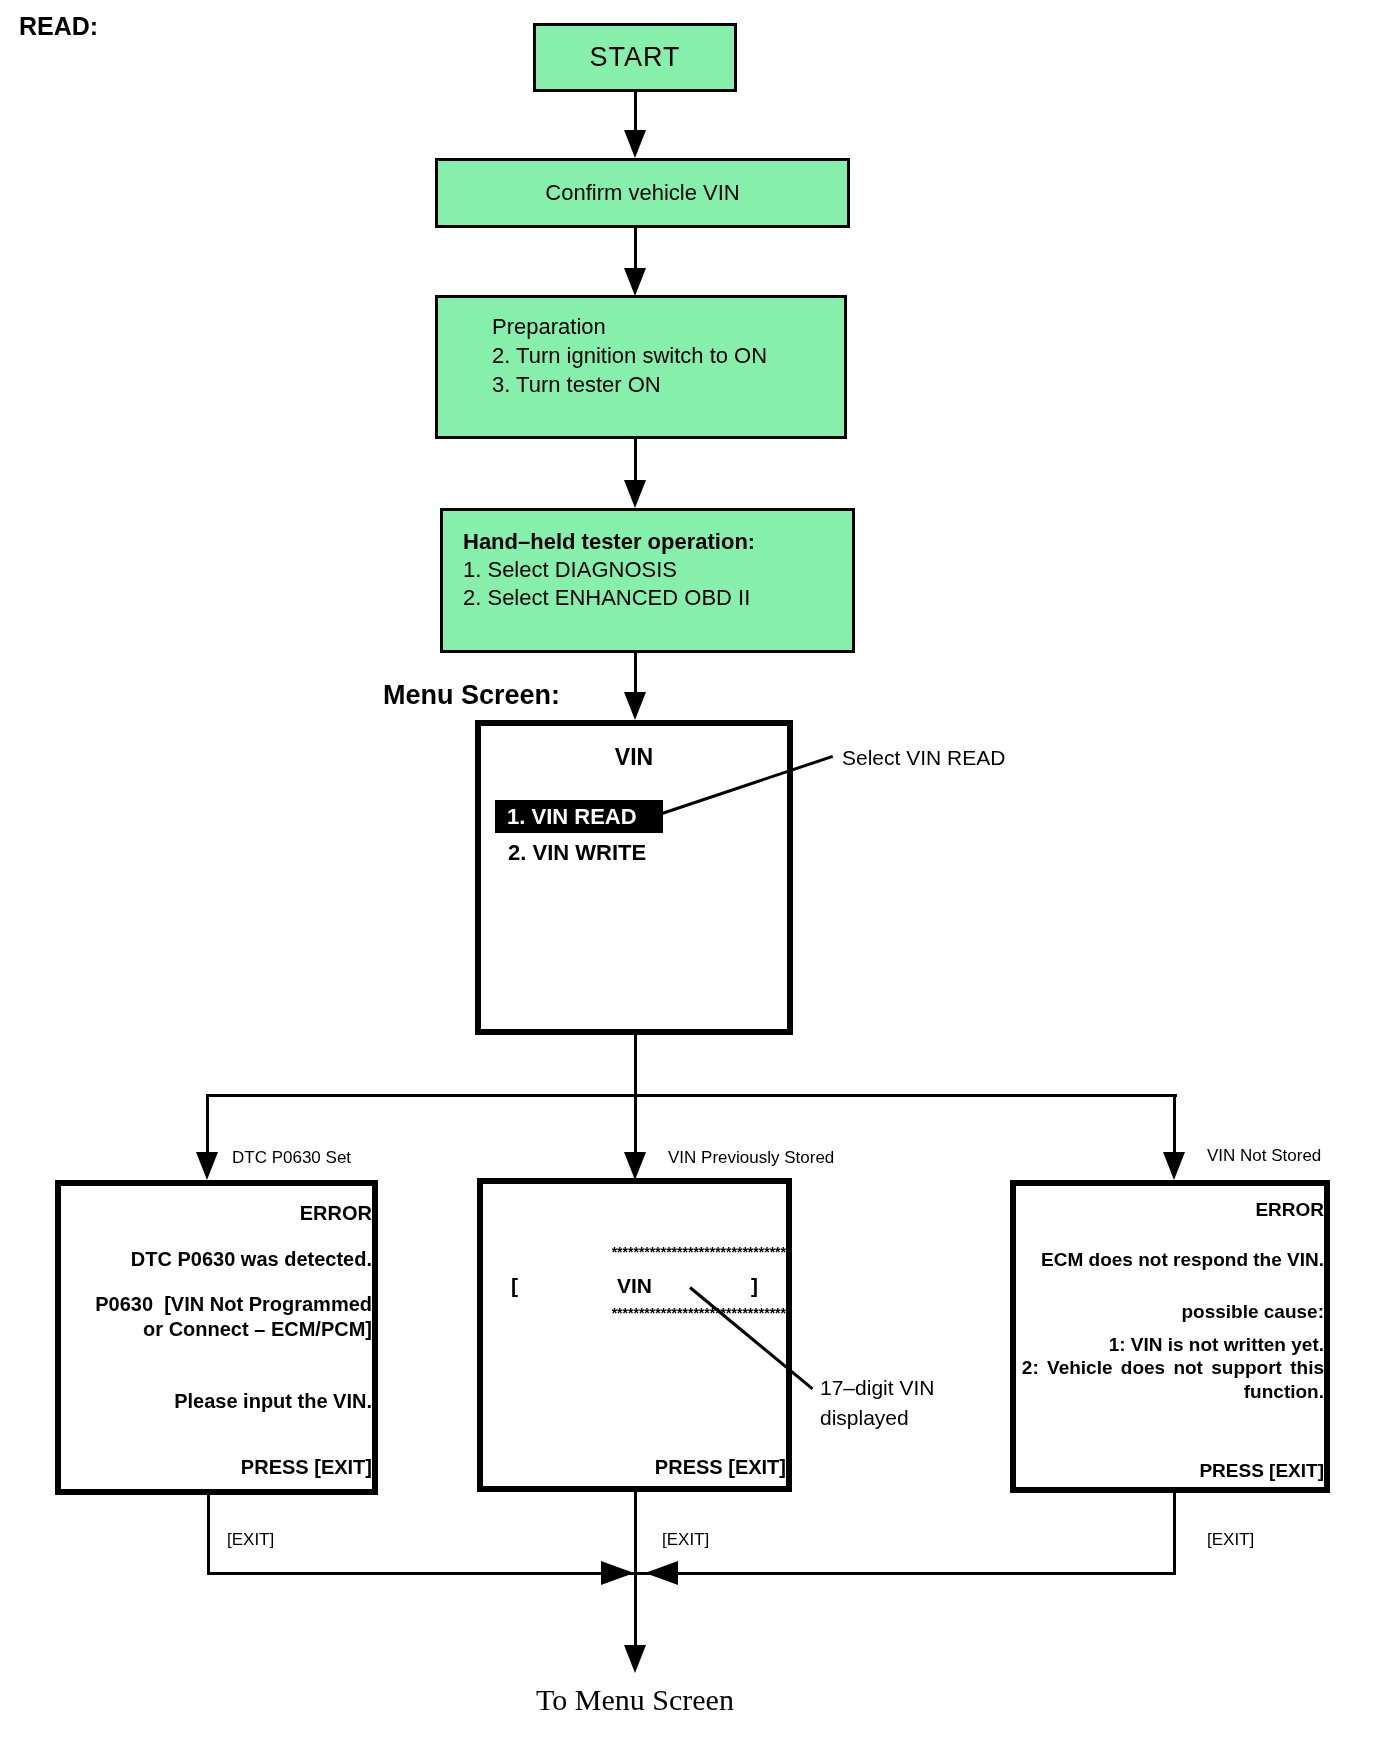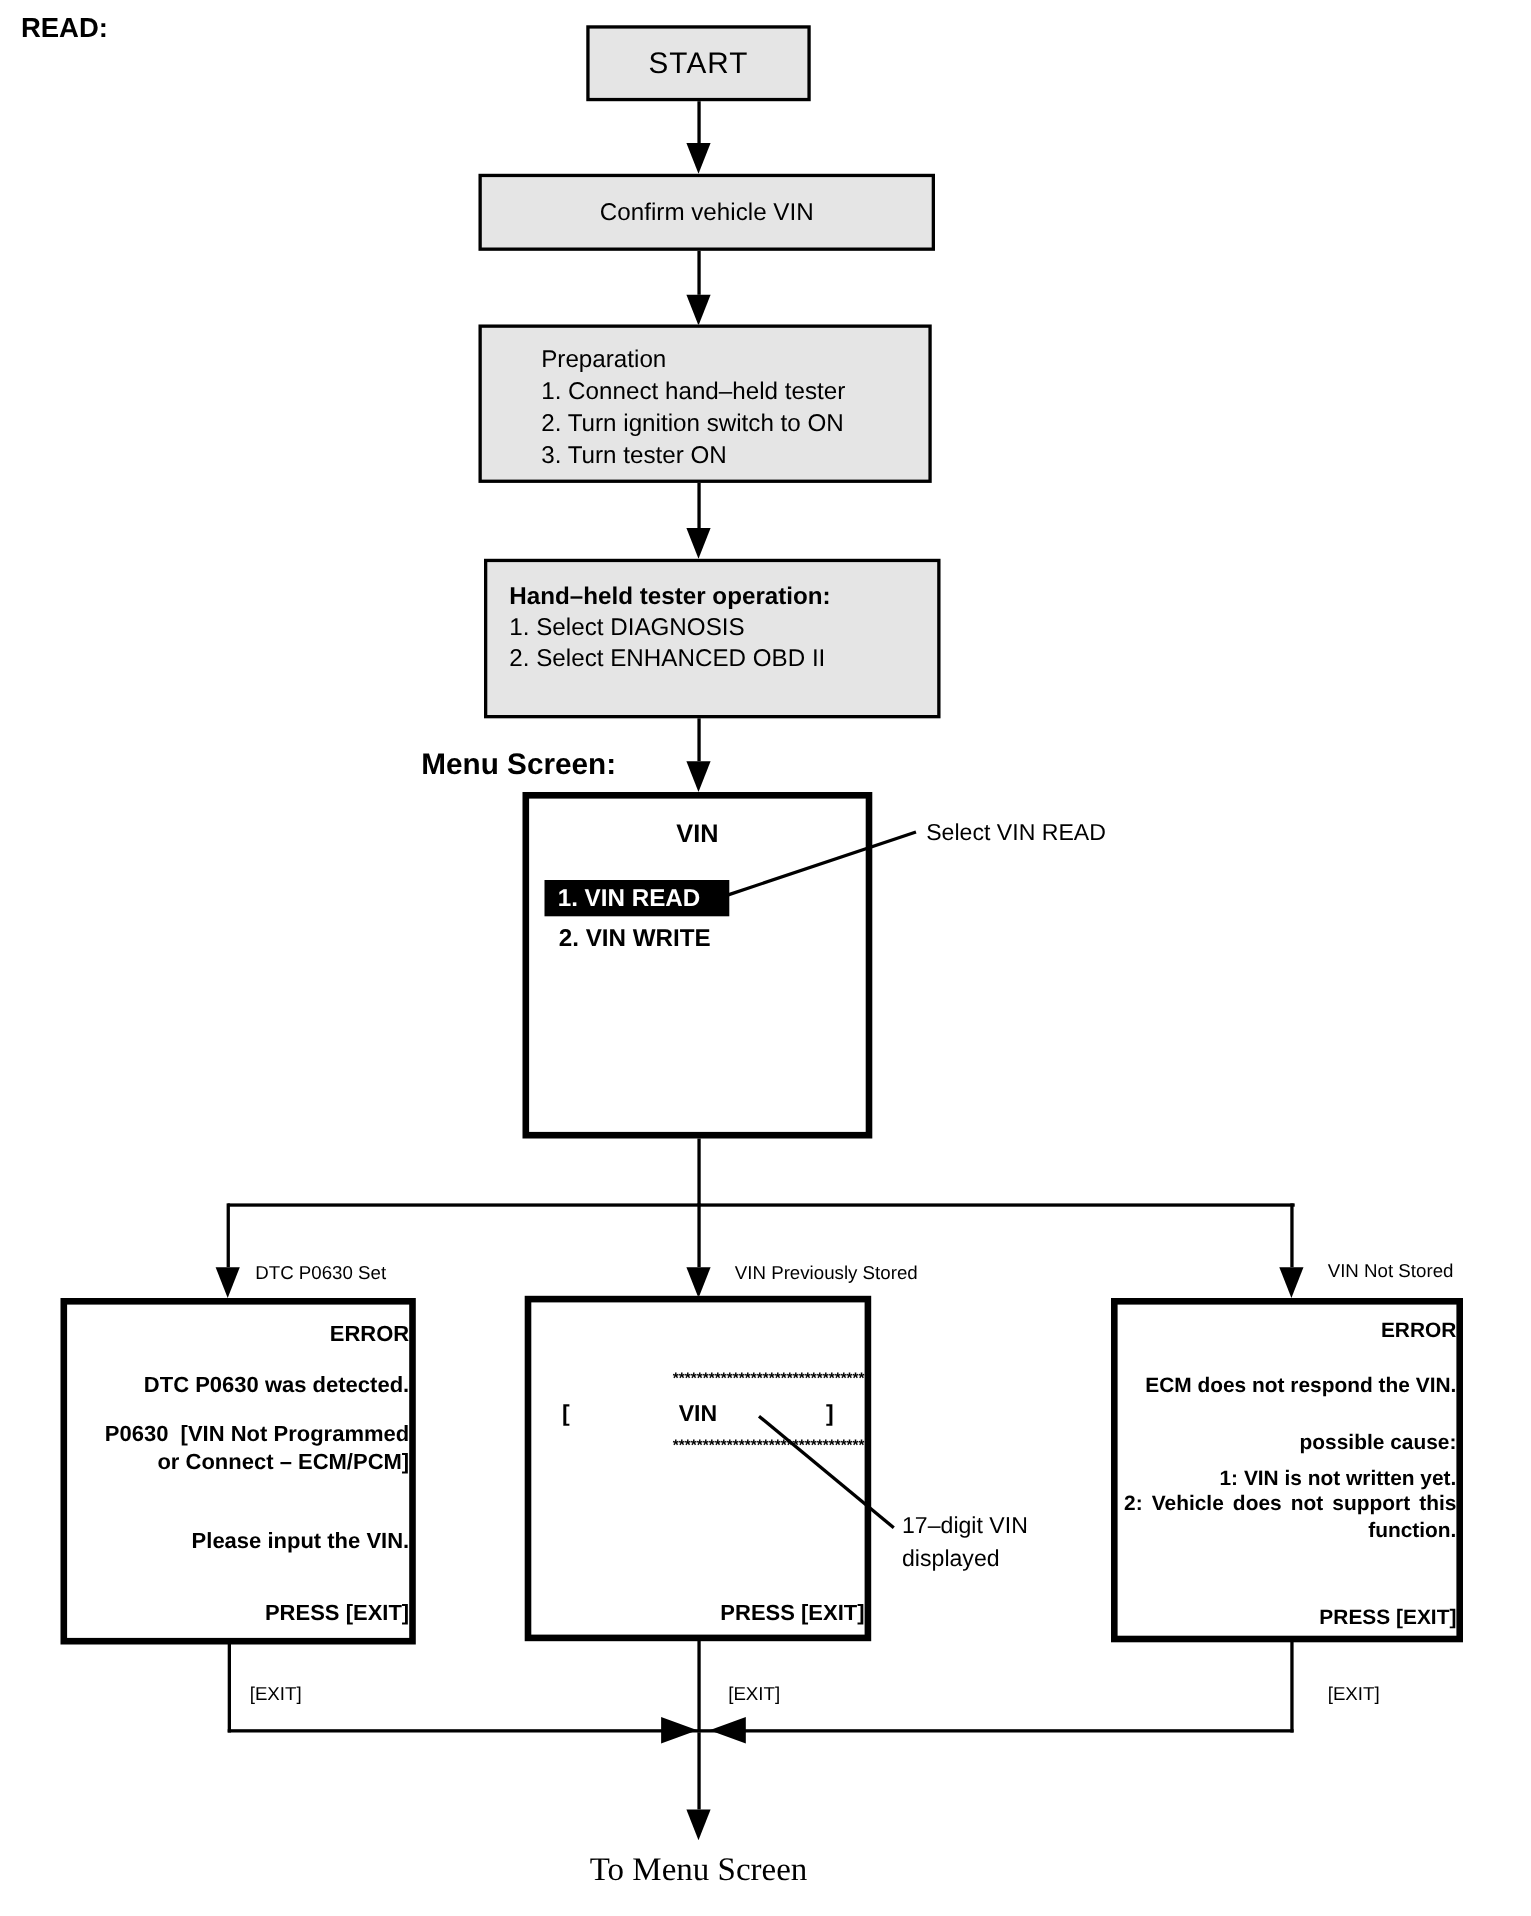--- a/index.html
+++ b/index.html
@@ -1,19 +1,19 @@
 <!DOCTYPE html>
 <html><head>
 <meta charset="utf-8">
 <style>
   html,body{margin:0;padding:0;background:#ffffff;}
   #canvas{position:relative;width:1392px;height:1742px;background:#ffffff;
           font-family:"Liberation Sans", sans-serif;color:#000;overflow:hidden;}
   .abs{position:absolute;}
-  .box{position:absolute;border:3px solid #000;box-sizing:border-box;background:#e5e5e5;}
+  .box{position:absolute;border:3px solid #000;box-sizing:border-box;background:#86efac;}
   .screen{position:absolute;border:6px solid #000;box-sizing:border-box;background:#fff;}
   .vline{position:absolute;width:3px;background:#000;}
   .hline{position:absolute;height:3px;background:#000;}
   .diag{position:absolute;height:3px;background:#000;transform-origin:0 50%;}
   .ah-down{position:absolute;width:0;height:0;border-left:11px solid transparent;
            border-right:11px solid transparent;border-top:28px solid #000;}
   .ah-right{position:absolute;width:0;height:0;border-top:12px solid transparent;
             border-bottom:12px solid transparent;border-left:33px solid #000;}
   .ah-left{position:absolute;width:0;height:0;border-top:12px solid transparent;
            border-bottom:12px solid transparent;border-right:33px solid #000;}
@@ -60,21 +60,20 @@
 
   <div class="box center-flex confirm-text" style="left:435px;top:158px;width:415px;height:70px;">
     <span>Confirm vehicle VIN</span>
   </div>
 
   <div class="vline" style="left:634px;top:228px;height:40px;"></div>
   <div class="ah-down" style="left:624px;top:268px;"></div>
 
   <div class="box prep steps" style="left:435px;top:295px;width:412px;height:144px;">
     <div>Preparation</div>
-    <div>1. Connect hand–held tester</div>
     <div>2. Turn ignition switch to ON</div>
     <div>3. Turn tester ON</div>
   </div>
 
   <div class="vline" style="left:634px;top:439px;height:41px;"></div>
   <div class="ah-down" style="left:624px;top:480px;"></div>
 
   <div class="box tester steps" style="left:440px;top:508px;width:415px;height:145px;padding-left:20px;">
     <div class="bold">Hand–held tester operation:</div>
     <div>1. Select DIAGNOSIS</div>

